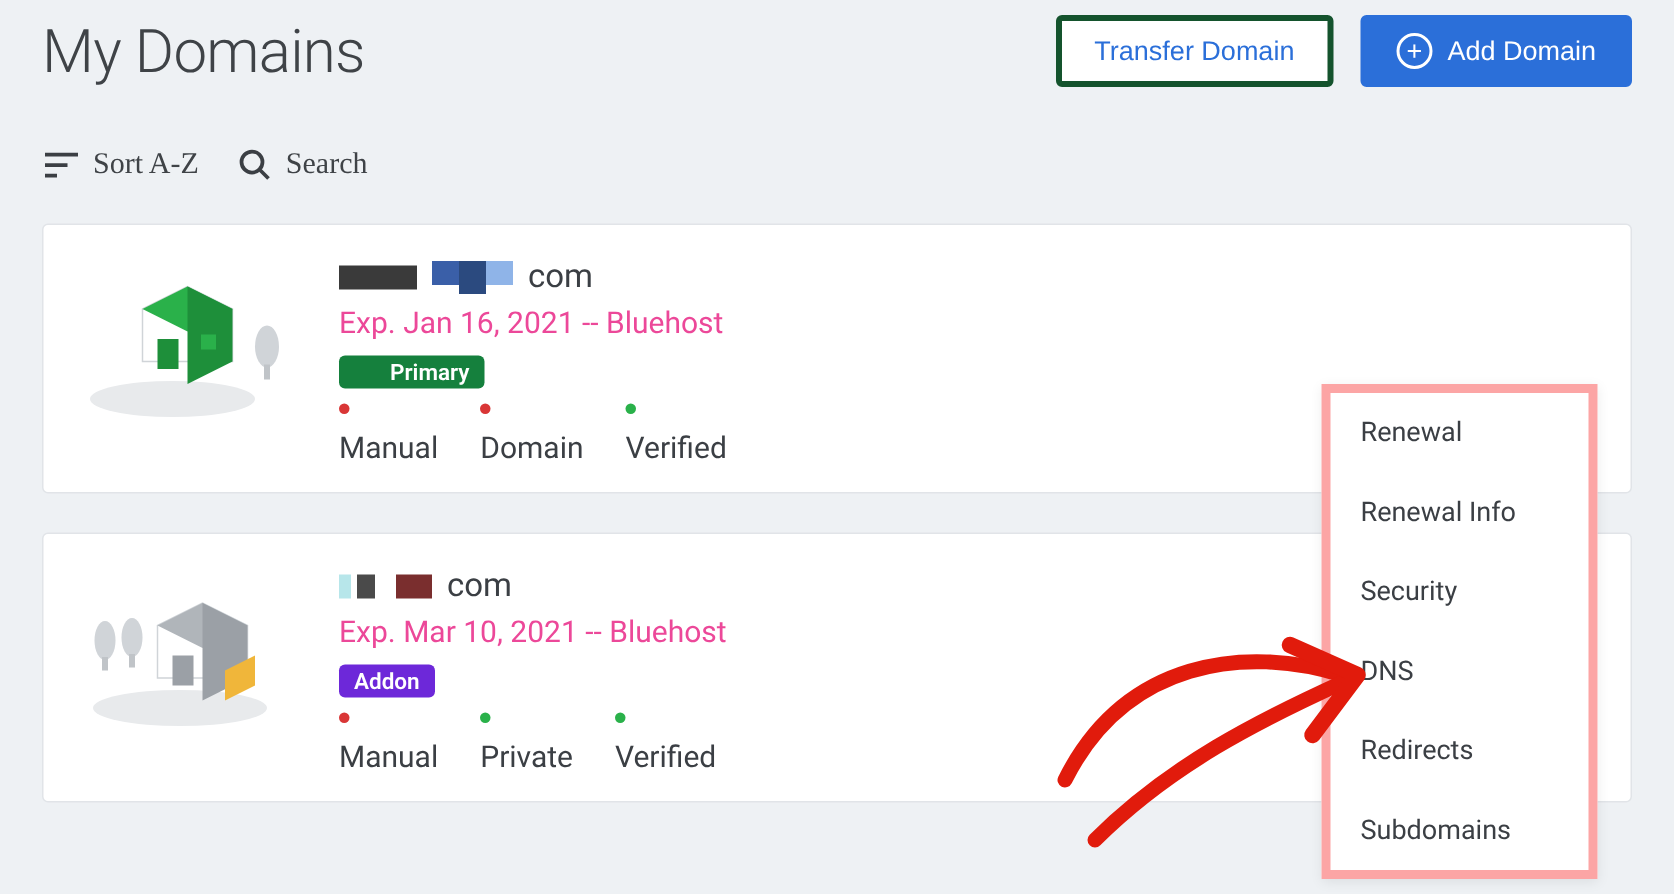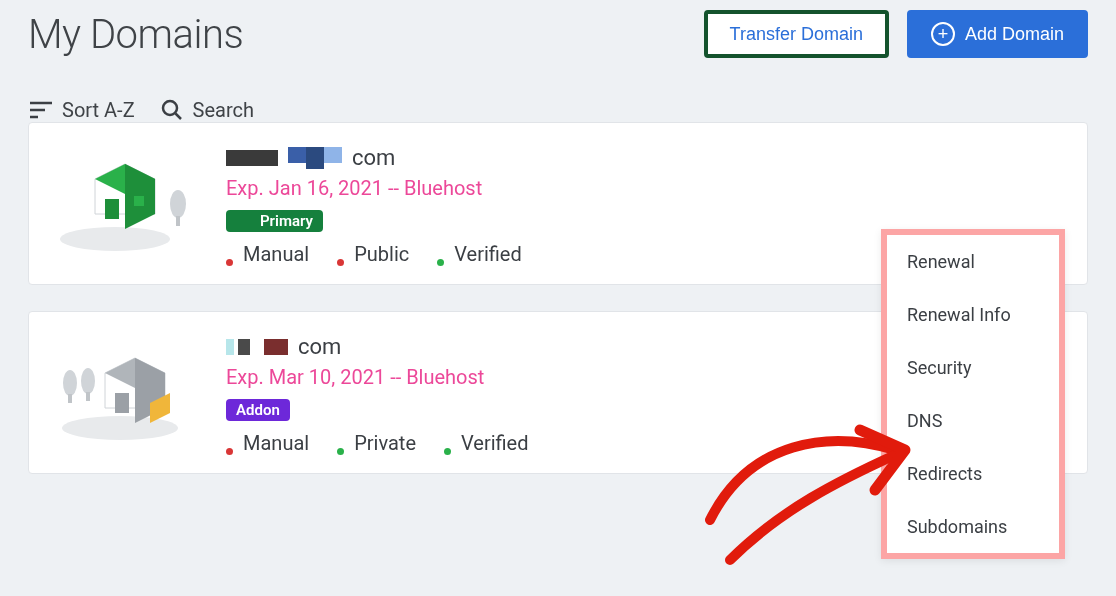--- a/index.html
+++ b/index.html
@@ -63,21 +63,23 @@
     justify-content: center;
     margin-right: 10px;
     font-size: 18px;
     line-height: 1;
     font-weight: 400;
   }
   .toolbar {
     display: flex;
     align-items: flex-start;
     gap: 26px;
+    margin-bottom: 28px;
     padding-left: 2px;
+    font-family: Liberation Serif, serif;
   }
   .tool-item {
     display: flex;
     align-items: center;
     gap: 10px;
     font-size: 20px;
     color: #3f4347;
     cursor: pointer;
   }
   .sort-icon, .search-icon-svg { display:inline-flex; }
@@ -137,21 +139,21 @@
     margin-bottom: 10px;
   }
   .badge-green { background: #15803d; padding-left: 34px; }
   .badge-orange { background: #6d28d9; }
   .status-row {
     display: flex;
     gap: 28px;
     font-size: 20px;
     color: #3b3f44;
   }
-  .status-item { display: flex; align-items: flex-end; gap: 10px; }
+  .status-item { display: flex; align-items: flex-start; gap: 10px; flex-direction: column; }
   .dot { width: 7px; height: 7px; border-radius: 50%; display:inline-block; }
   .dot-red { background: #d93636; }
   .dot-green { background: #2ab14a; }
   .card-actions {
     position: absolute;
     right: 22px;
     top: 38px;
     display: flex;
   }
   .manage-btn {
@@ -280,21 +282,21 @@
         </div>
         <div class="domain-meta">Exp. Jan 16, 2021 -- Bluehost</div>
         <span class="badge badge-green">Primary</span>
         <div class="status-row">
           <span class="status-item">
               <span class="dot dot-red"></span>
               <span>Manual</span>
             </span>
           <span class="status-item">
               <span class="dot dot-red"></span>
-              <span>Public</span>
+              <span>Domain</span>
             </span>
           <span class="status-item">
               <span class="dot dot-green"></span>
               <span>Verified</span>
             </span>
         </div>
       </div>
 
       <div class="dropdown">
         <div class="dropdown-item">Renewal</div>

